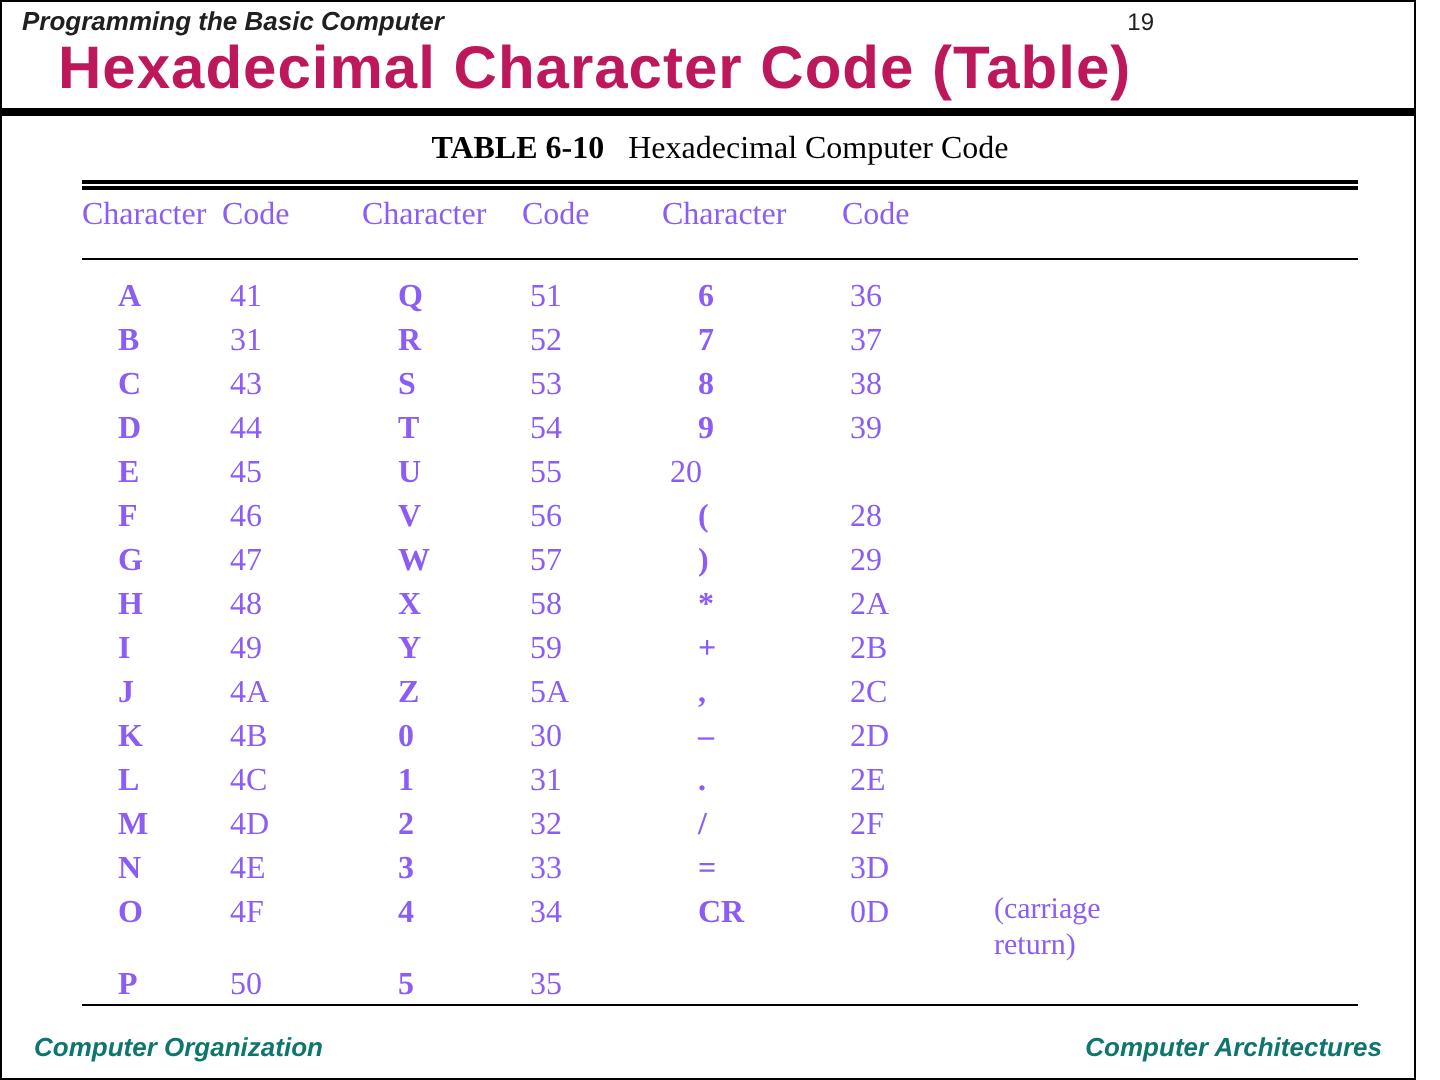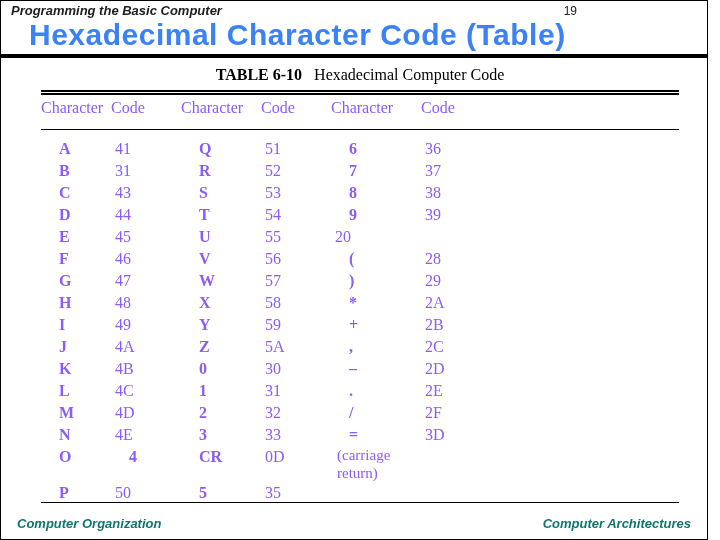--- a/index.html
+++ b/index.html
@@ -16,21 +16,21 @@
     padding: 2px 10px 0 10px;
     font-family: Arial, Helvetica, sans-serif;
     font-weight: bold;
     font-style: italic;
     font-size: 13px;
     color: #202020;
   }
   .topbar .spacer { flex: 1; }
   .pagenum { font-style: normal; font-weight: normal; font-size: 12px; padding-right: 120px; }
   .title {
-    color: #3b82f6;
+    color: #be185d;
     font-family: Arial, Helvetica, sans-serif;
     font-weight: bold;
     font-size: 30px;
     padding: 0 20px 2px 28px;
     border-bottom: 4px solid #000;
     letter-spacing: 0.5px;
   }
   .tablewrap {
     padding: 8px 28px 0 40px;
   }
@@ -234,21 +234,23 @@
           <span class="col-char">N</span>
           <span class="col-code">4E</span>
           <span class="col-char">3</span>
           <span class="col-code">33</span>
           <span class="col-char">=</span>
           <span class="col-code">3D</span>
           <span class="note"></span>
         </div>
         <div class="datarow">
           <span class="col-char">O</span>
+          <span class="col-code">4F</span>
           <span class="col-char">4</span>
+          <span class="col-code">34</span>
           <span class="col-char" style="font-weight: bold;">CR</span>
           <span class="col-code">0D</span>
           <span class="note">(carriage<br>return)</span>
         </div>
         <div class="datarow">
           <span class="col-char">P</span>
           <span class="col-code">50</span>
           <span class="col-char">5</span>
           <span class="col-code">35</span>
           <span class="col-char" style="font-weight: normal;"></span>

